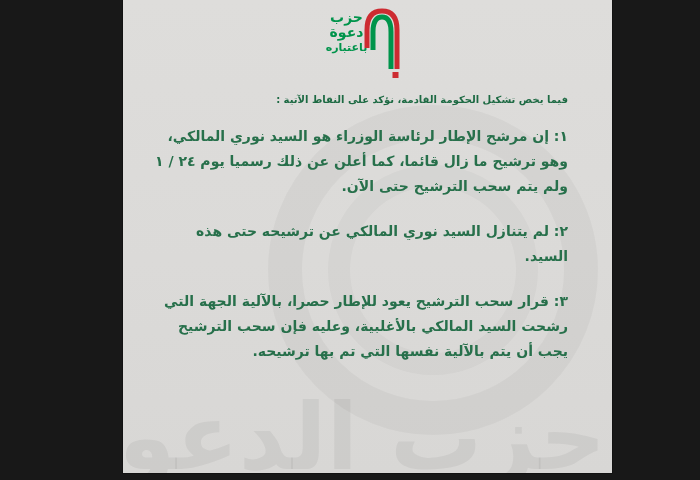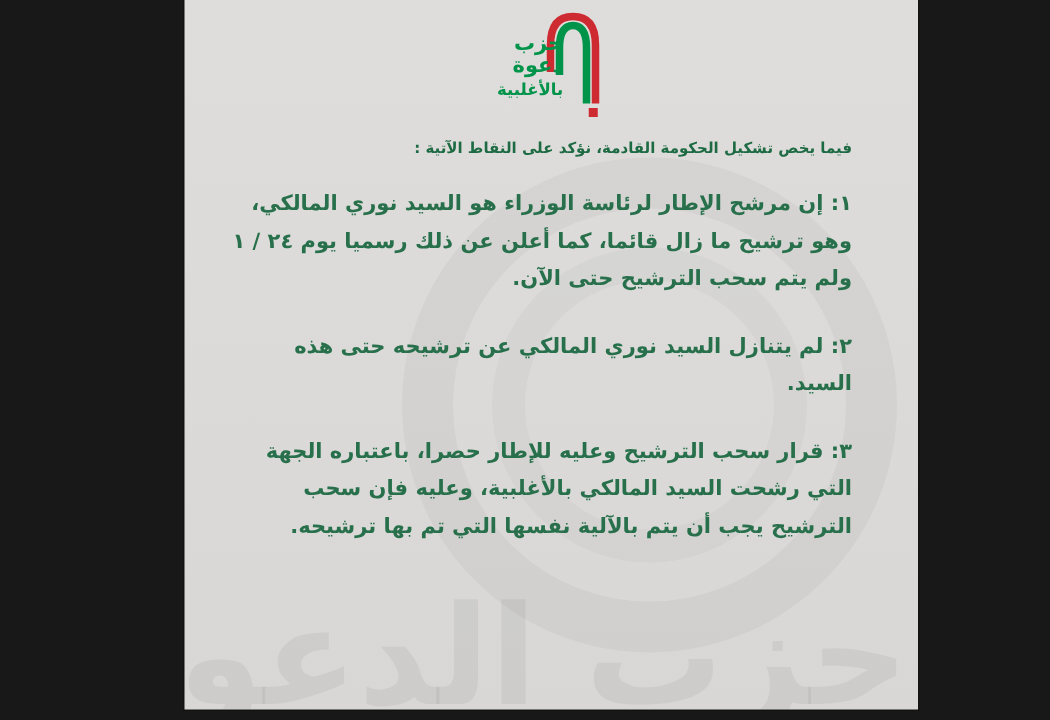--- a/index.html
+++ b/index.html
@@ -83,24 +83,24 @@
     right: 0;
     top: 0;
   }
   .logo-words {
     position: absolute;
     right: 28px;
     top: 4px;
     width: 58px;
     display: flex;
     flex-direction: column;
+    align-items: center;
     color: #00944b;
     font-weight: bold;
     line-height: 1.05;
-    margin-top: 12px;
   }
   .logo-word-1 { font-size: 14px; }
   .logo-word-2 { font-size: 14px; letter-spacing: 1px; }
   .logo-word-3 { font-size: 11px; margin-top: 3px; }
   
   .heading {
     margin: 10px 0 0 0;
     font-size: 10px;
     font-weight: bold;
     color: #1d6a43;
@@ -129,25 +129,25 @@
 
       <div class="logo">
         <svg class="logo-arch" width="44" height="72" viewBox="0 0 44 72">
           <path d="M7 42 V24 Q7 5 22 5 Q37 5 37 24 V63" fill="none" stroke="#cd2b31" stroke-width="5"></path>
           <path d="M13 44 V26 Q13 11 22 11 Q31 11 31 26 V63" fill="none" stroke="#00944b" stroke-width="5"></path>
           <rect x="32.5" y="66" width="6" height="6" fill="#cd2b31"></rect>
         </svg>
         <div class="logo-words">
           <span class="logo-word-1">حزب</span>
           <span class="logo-word-2">دعوة</span>
-          <span class="logo-word-3">بالأغلبية</span>
+          <span class="logo-word-3">باعتباره</span>
         </div>
       </div>
 
       <div class="heading">فيما يخص تشكيل الحكومة القادمة، نؤكد على النقاط الآتية :</div>
 
       <p class="point point-first">١: إن مرشح الإطار لرئاسة الوزراء هو السيد نوري المالكي، وهو ترشيح ما زال قائما، كما أعلن عن ذلك رسميا يوم ⁦٢٤ / ١⁩ ولم يتم سحب الترشيح حتى الآن.</p>
       <p class="point">٢: لم يتنازل السيد نوري المالكي عن ترشيحه حتى هذه السيد.</p>
-      <p class="point">٣: قرار سحب الترشيح وعليه للإطار حصرا، باعتباره الجهة التي رشحت السيد المالكي بالأغلبية، وعليه فإن سحب الترشيح يجب أن يتم بالآلية نفسها التي تم بها ترشيحه.</p>
+      <p class="point">٣: قرار سحب الترشيح يعود للإطار حصرا، بالآلية الجهة التي رشحت السيد المالكي بالأغلبية، وعليه فإن سحب الترشيح يجب أن يتم بالآلية نفسها التي تم بها ترشيحه.</p>
 
     </div>
   </div>
 </div>
 
 </body></html>

